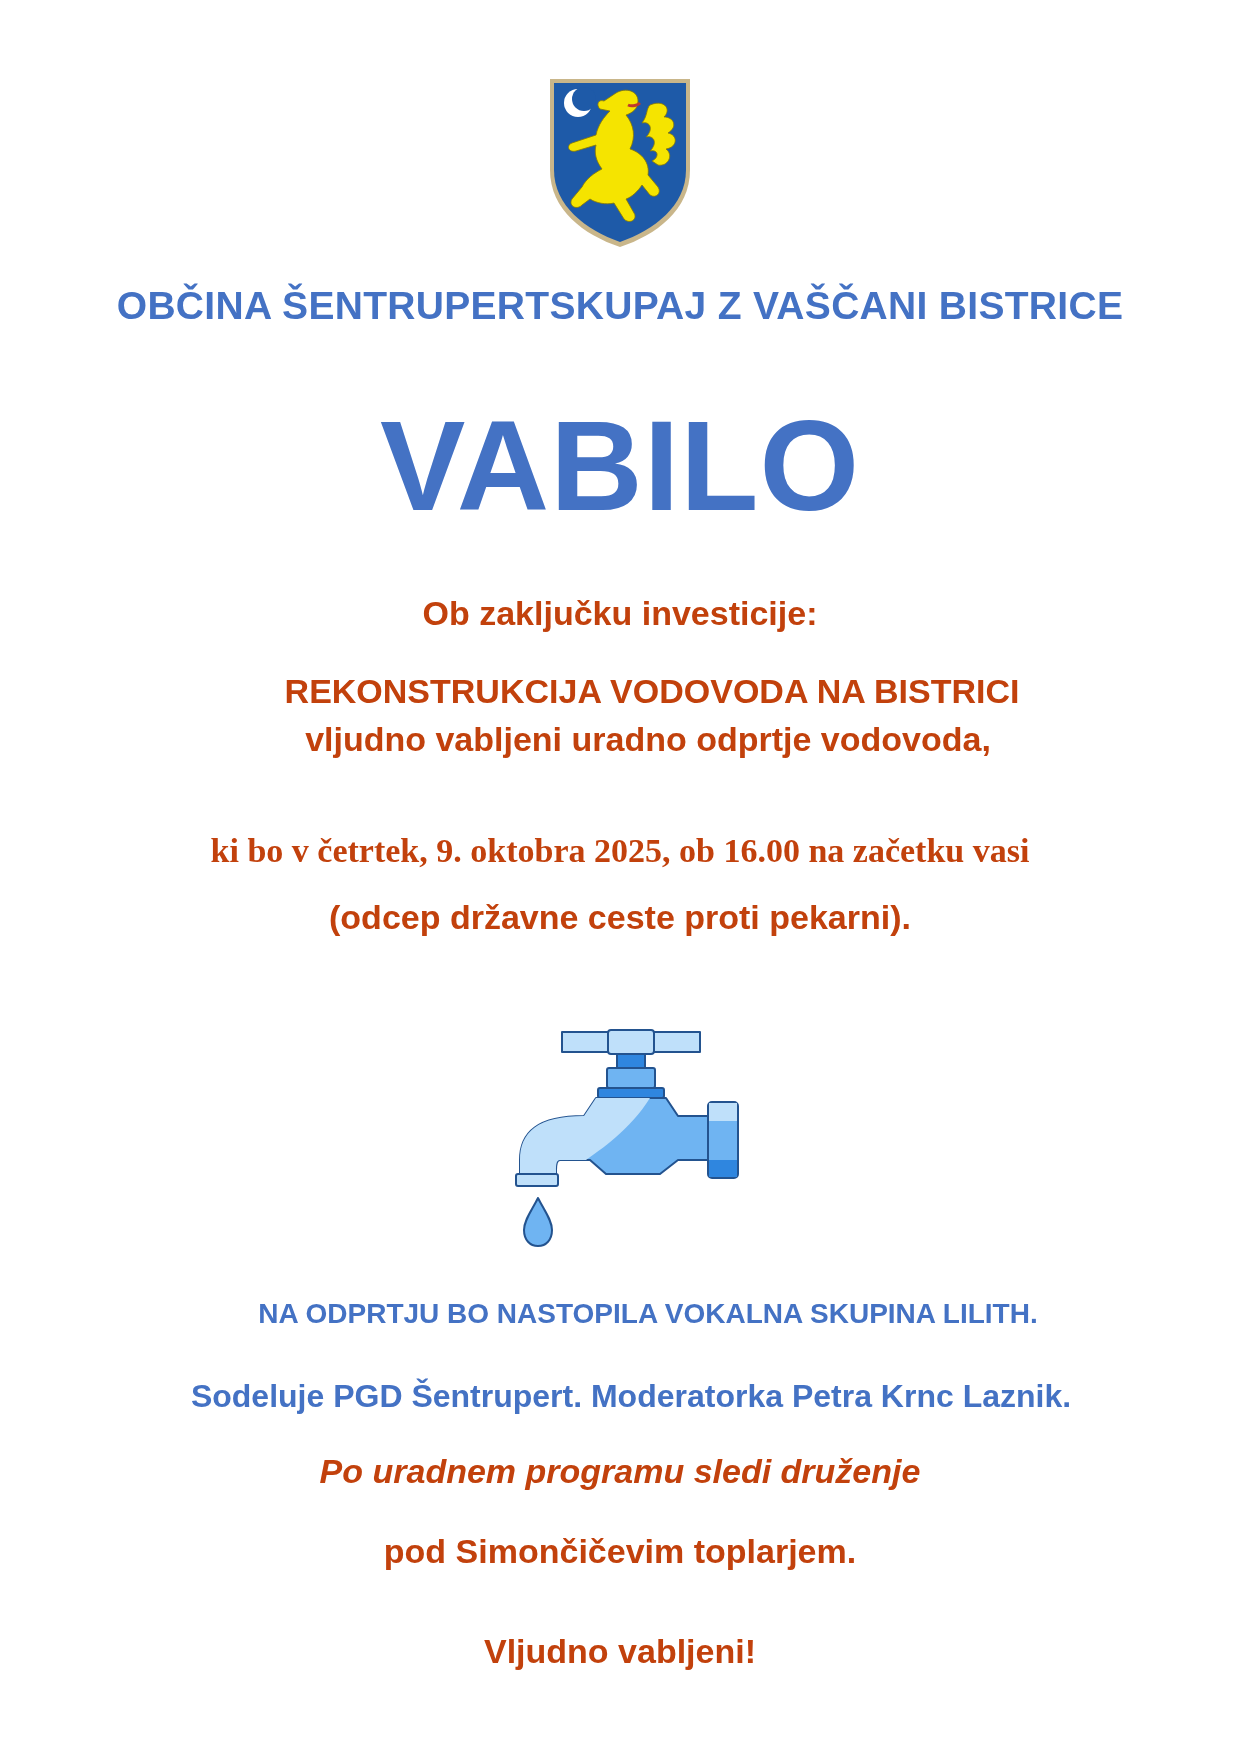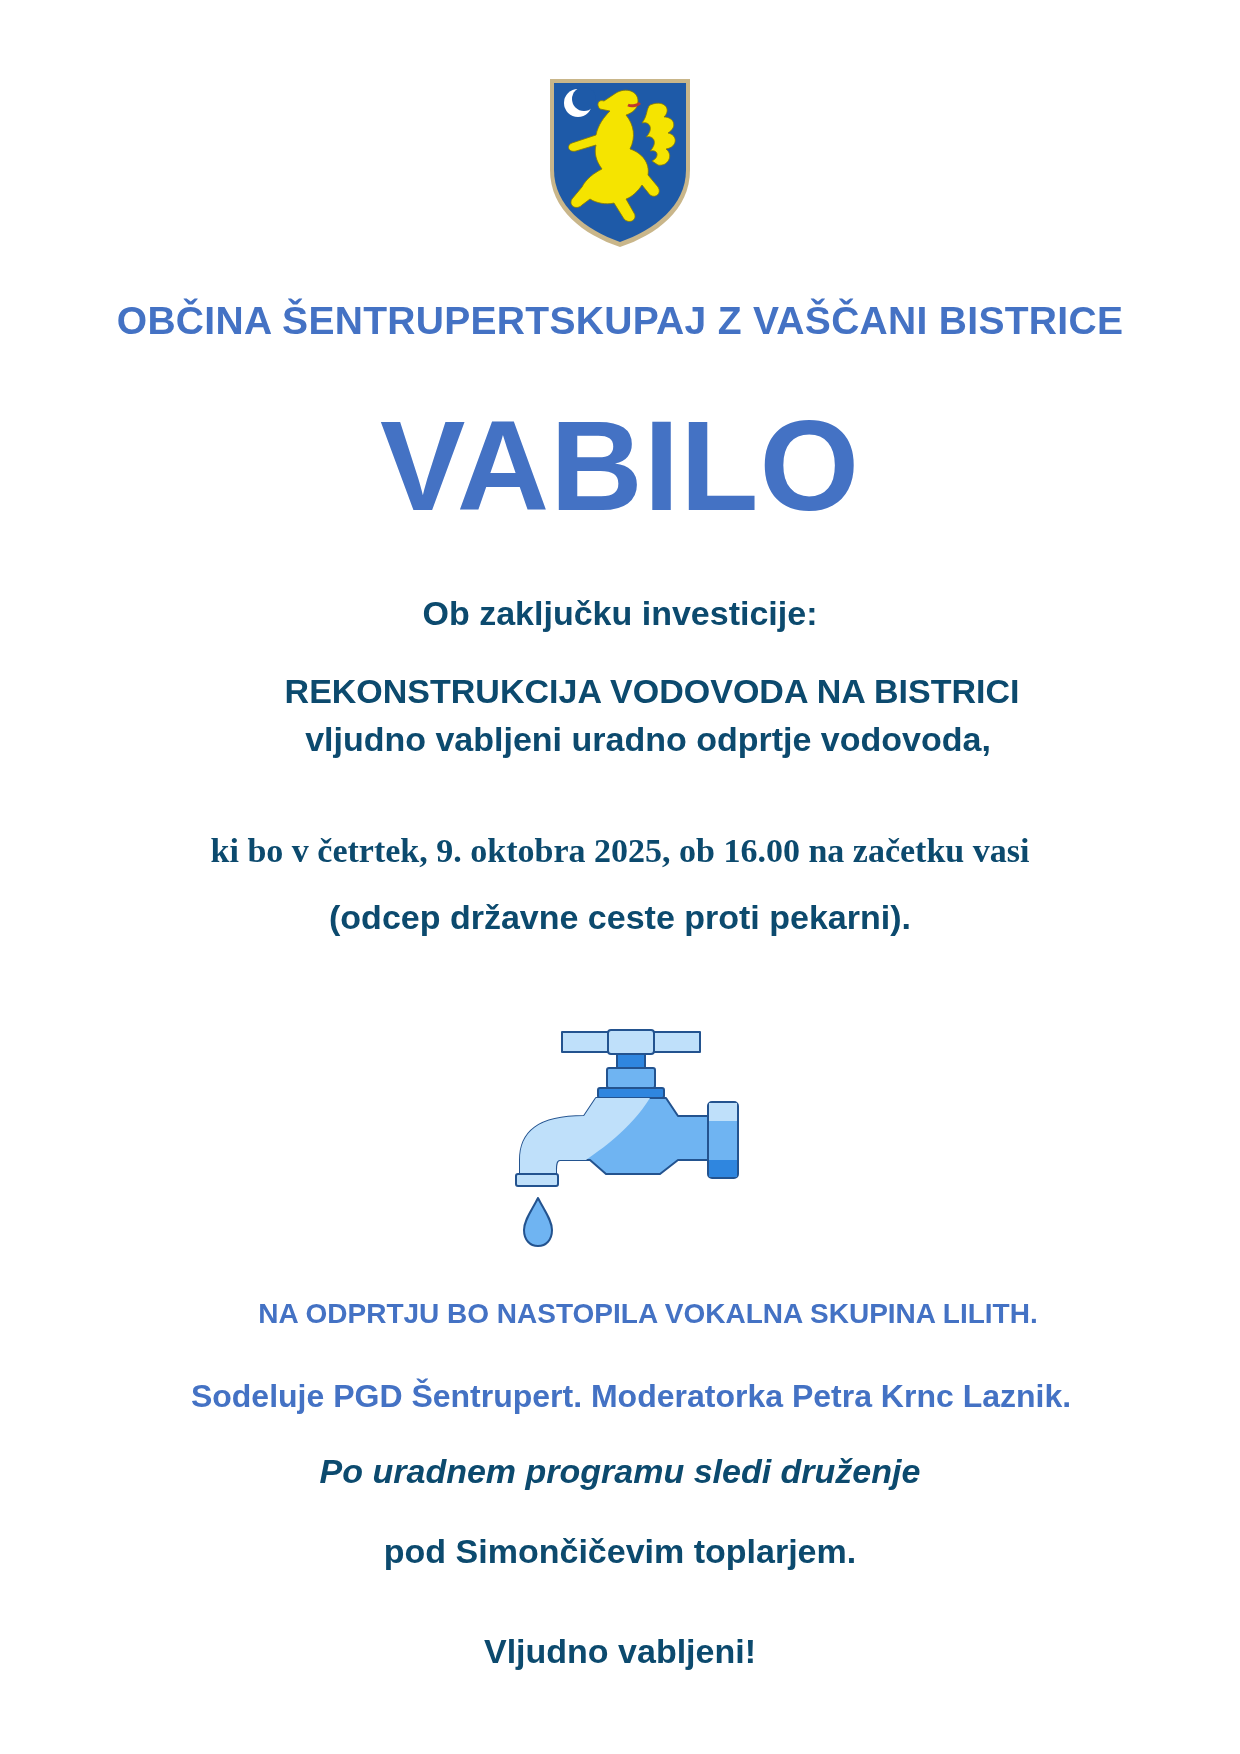--- a/index.html
+++ b/index.html
@@ -1,23 +1,23 @@
 <!DOCTYPE html>
 <html><head>
 <meta charset="utf-8">
 <style>
   html, body { margin:0; padding:0; background:#ffffff; }
   body { width:1240px; height:1754px; position:relative; overflow:hidden;
          font-family:"Liberation Sans", "DejaVu Sans", sans-serif; }
   .line { position:absolute; left:0; width:1240px; text-align:center; font-weight:bold; white-space:nowrap; }
   .blue { color:#4472C4; }
-  .black { color:#0c4a6e; }
+  .black { color:#c2410c; }
   .crest { position:absolute; left:546px; top:75px; width:148px; height:175px; }
   .faucet { position:absolute; left:500px; top:1010px; width:240px; height:240px; }
-  .h1 { top:299px; font-size:39px; letter-spacing:0.3px; }
+  .h1 { top:284px; font-size:39px; letter-spacing:0.3px; }
   .title { top:392px; font-size:128px; letter-spacing:1px; }
   .body { font-size:34px; }
 </style>
 </head>
 <body>
 
 <div class="crest">
   <svg width="148" height="175" viewBox="0 0 148 175">
     <path d="M4 4 H144 V95 C144 135 110 160 74 172 C38 160 4 135 4 95 Z" fill="#c9b68a"></path>
     <path d="M8 8 H140 V95 C140 131 108 155 74 167 C40 155 8 131 8 95 Z" fill="#1E5AA8"></path>

